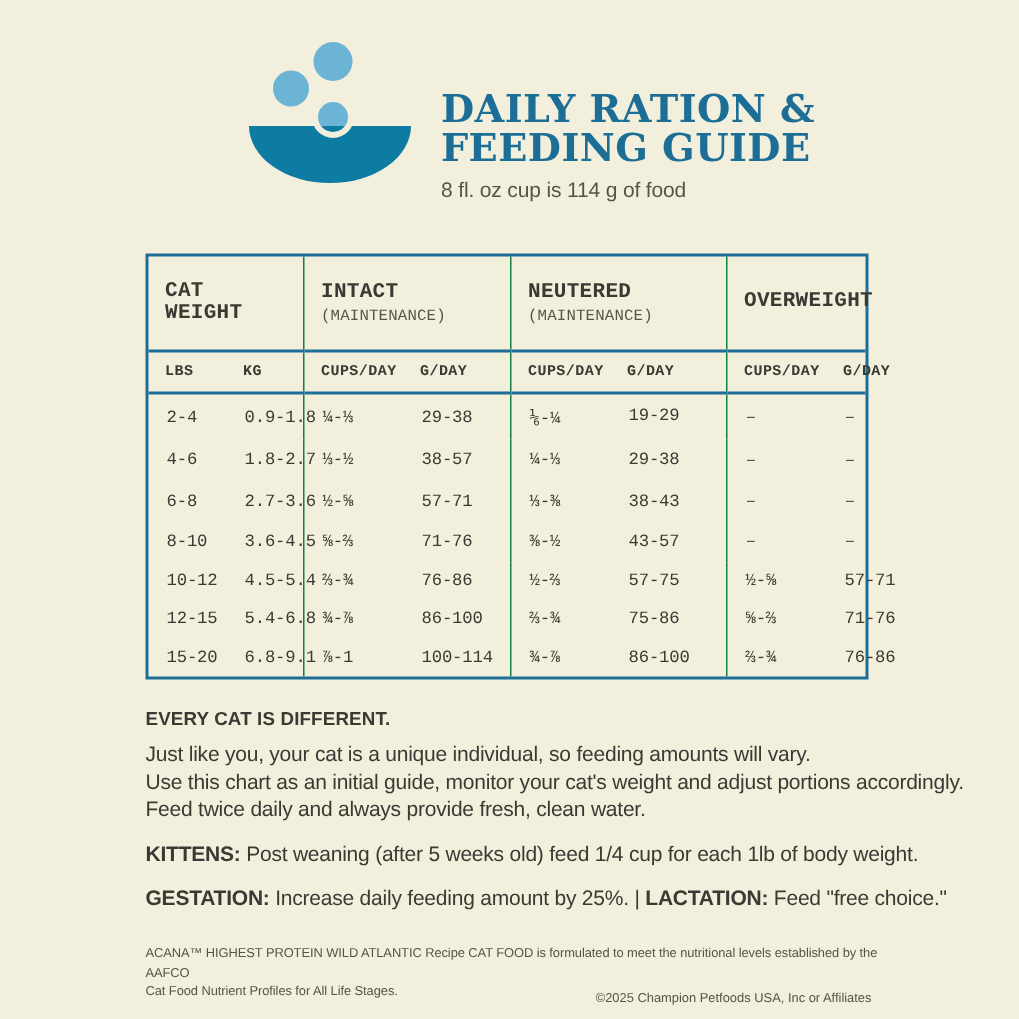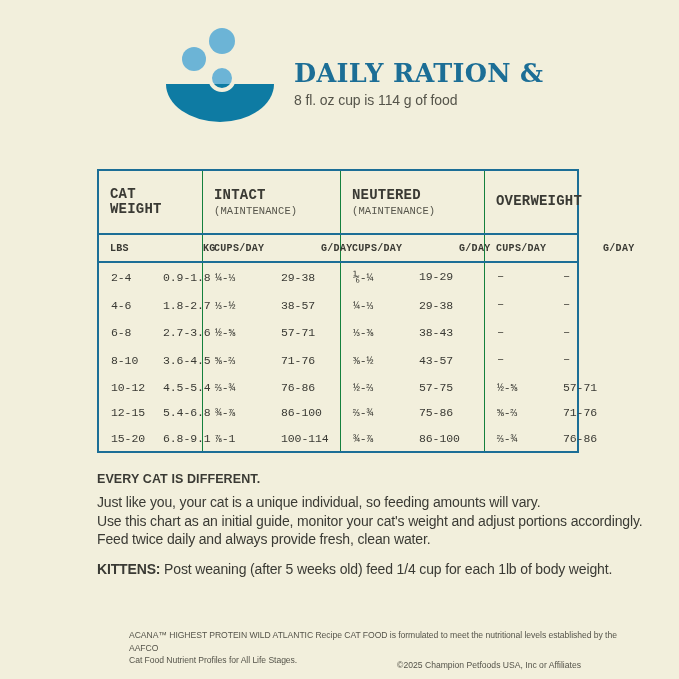--- a/index.html
+++ b/index.html
@@ -101,21 +101,20 @@
     letter-spacing: 0.1px;
     margin-top: 2px;
   }
 
   .sub-head {
     height: 28px;
   }
   .sub-head .inner {
     display: flex;
     padding-left: 11px;
-    gap: 41px;
   }
   .colhead {
     font-size: 10px;
     font-weight: bold;
     letter-spacing: 0.3px;
     color: #3a3a34;
   }
 
   .datarow .inner {
     display: flex;
@@ -162,21 +161,20 @@
 
   .fineprint {
     position: absolute;
     left: 97px;
     top: 629px;
     width: 490px;
     font-size: 8.6px;
     color: #55544a;
     line-height: 12.5px;
     letter-spacing: -0.05px;
-    margin-left: 32px;
   }
   .copyright {
     position: absolute;
     left: 97px;
     top: 660px;
     width: 484px;
     text-align: right;
     font-size: 8.6px;
     color: #55544a;
   }
@@ -191,20 +189,21 @@
       <svg width="112" height="96" viewBox="0 0 112 96" xmlns="http://www.w3.org/2000/svg">
         <circle cx="58" cy="15" r="13" fill="#6cb4d6"></circle>
         <circle cx="30" cy="33" r="12" fill="#6cb4d6"></circle>
         <circle cx="58" cy="52" r="12" fill="#6cb4d6"></circle>
         <path d="M2 58 H110 A54 38 0 0 1 2 58 Z" fill="#0e7ba3"></path>
         <circle cx="58" cy="52" r="12" fill="none" stroke="#f2efdc" stroke-width="4"></circle>
       </svg>
     </div>
     <div class="title-block">
       <div class="title-line">DAILY RATION &amp;</div>
+      <div class="title-line">FEEDING GUIDE</div>
       <div class="subtitle">8 fl. oz cup is 114 g of food</div>
     </div>
   </div>
 
   <div class="table-wrap">
     <table class="grid">
       <tbody>
           <tr>
         <td class="grp-head hsep" style="width:92px">
           <div class="grp-title">CAT</div>
@@ -444,20 +443,21 @@
   </div>
 
   <div class="notes">
     <div class="note-head">EVERY CAT IS DIFFERENT.</div>
     <div class="note-line">Just like you, your cat is a unique individual, so feeding amounts will vary.</div>
     <div class="note-line">Use this chart as an initial guide, monitor your cat's weight and adjust portions accordingly.</div>
     <div class="note-line">Feed twice daily and always provide fresh, clean water.</div>
     <div class="note-gap"></div>
     <div class="note-line"><b>KITTENS:</b><span> Post weaning (after 5 weeks old) feed 1/4 cup for each 1lb of body weight.</span></div>
     <div class="note-gap"></div>
+    <div class="note-line"><b>GESTATION:</b><span> Increase daily feeding amount by 25%. | </span><b>LACTATION:</b><span> Feed "free choice."</span></div>
   </div>
 
   <div class="fineprint">
     <div>ACANA™ HIGHEST PROTEIN WILD ATLANTIC Recipe CAT FOOD is formulated to meet the nutritional levels established by the AAFCO</div>
     <div>Cat Food Nutrient Profiles for All Life Stages.</div>
   </div>
 
   <div class="copyright">©2025 Champion Petfoods USA, Inc or Affiliates</div>
 
 </div>

